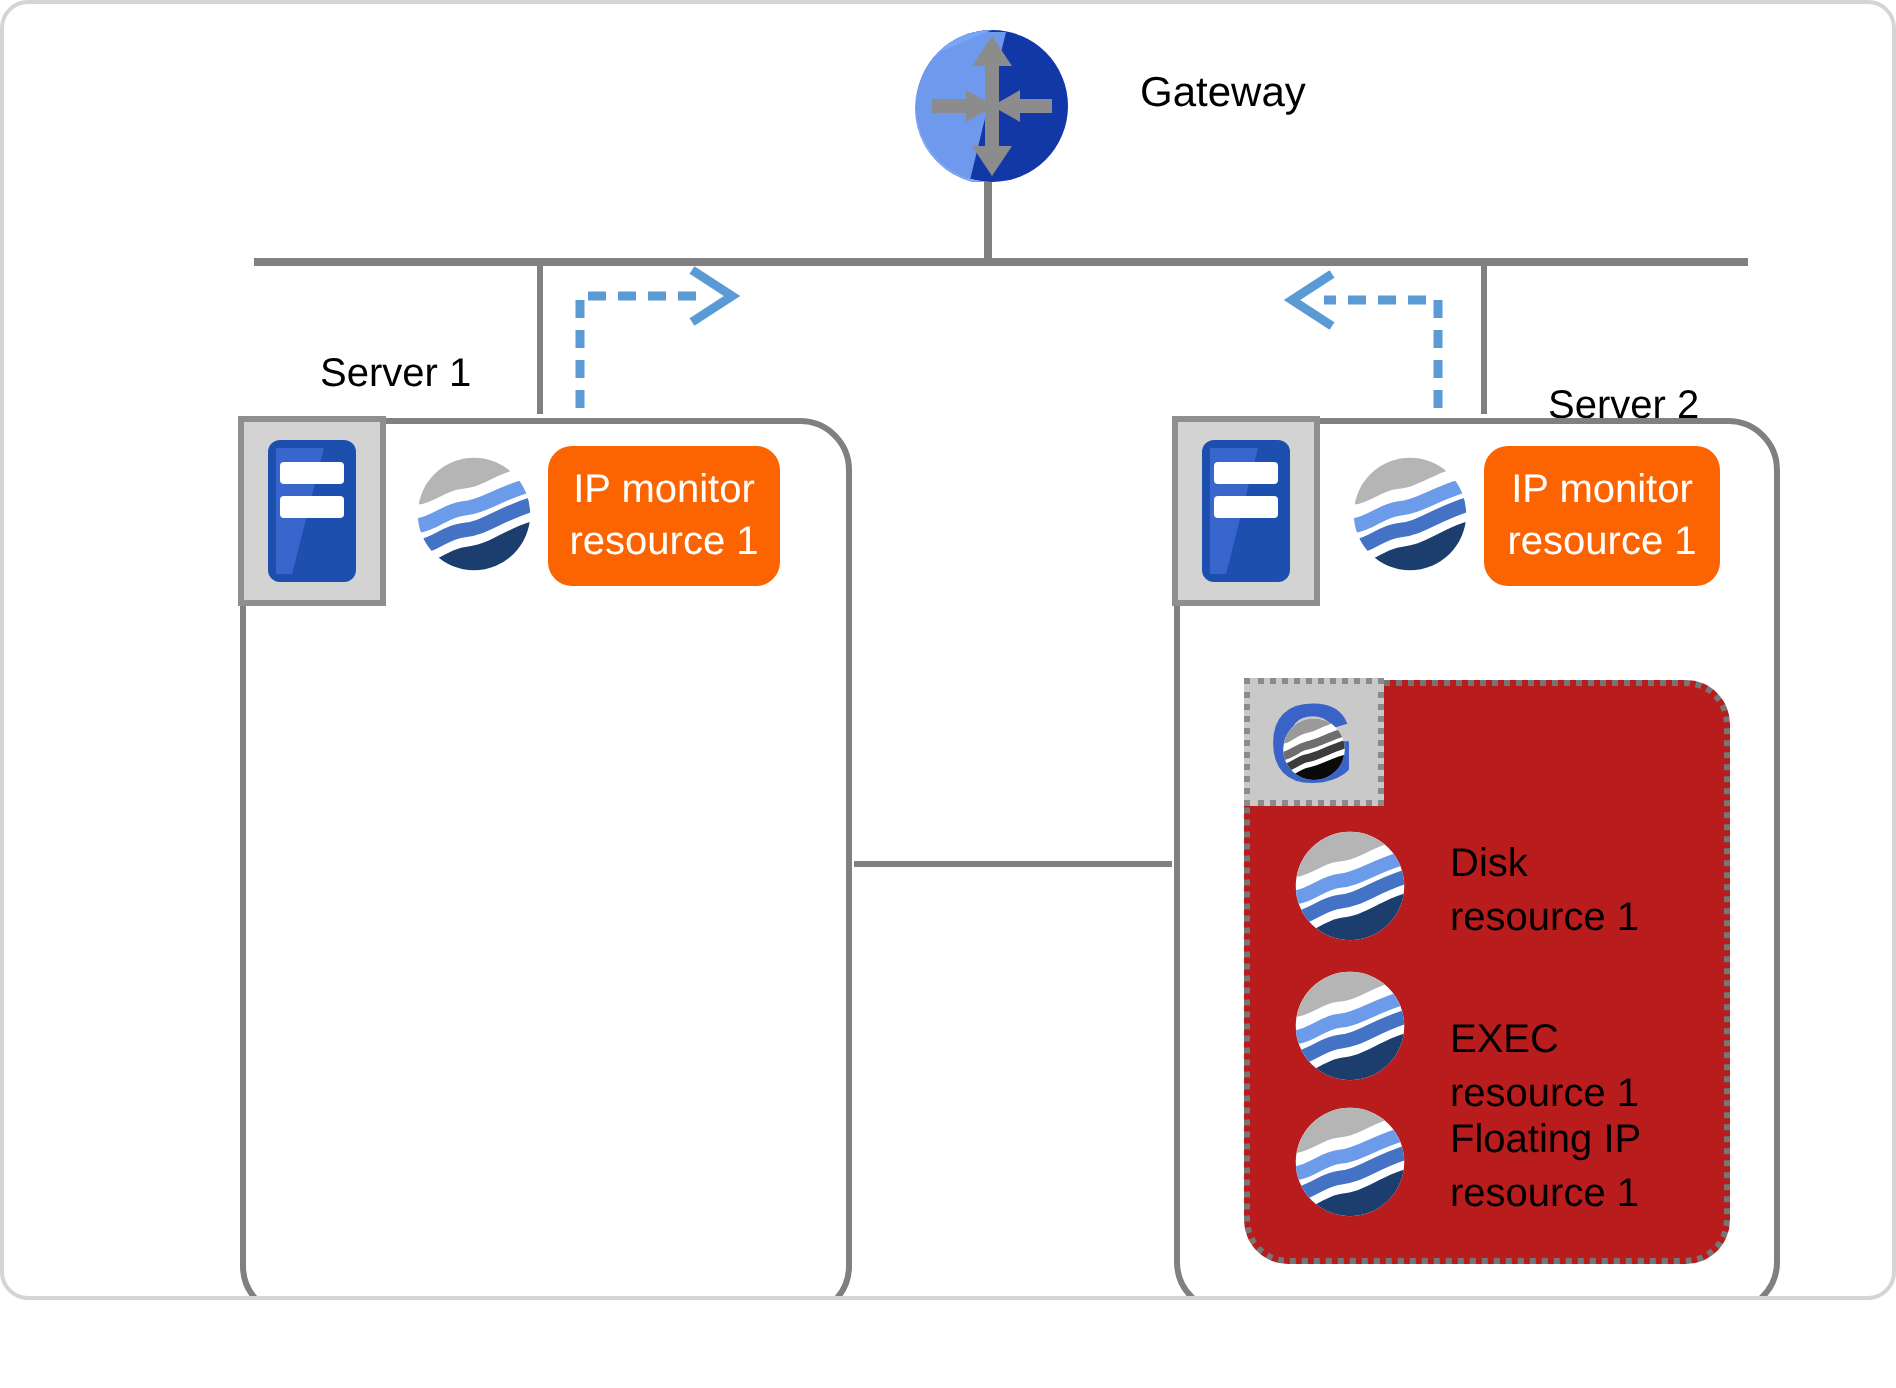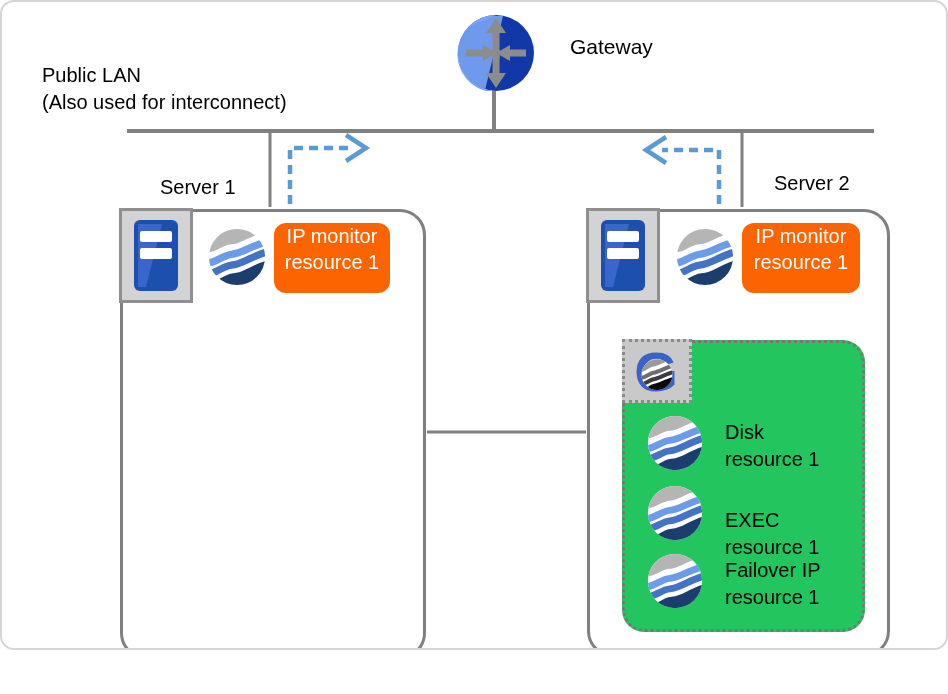--- a/index.html
+++ b/index.html
@@ -25,26 +25,26 @@
     box-sizing:border-box;
   }
   .badge{
     background:#fb6400;
     border-radius:12px;
     color:#ffffff;
     font-size:20px;
     line-height:26px;
     display:flex;
     flex-direction:column;
-    justify-content:flex-start;
+    justify-content:center;
     align-items:center;
     text-align:left;
   }
   .group-box{
-    background:#22c55e;
+    background:#b91c1c;
     border:3px dotted #767676;
     border-radius:22px;
     box-sizing:border-box;
   }
   .gicon-square{
     background:#c9c9c9;
     border:3px dotted #8a8a8a;
     box-sizing:border-box;
     display:flex;align-items:center;justify-content:center;
   }
@@ -117,27 +117,23 @@
       <rect x="36.5" y="36" width="7" height="28"></rect>
       <polygon points="40,75 30,60 50,60"></polygon>
       <rect x="10" y="36.5" width="20" height="7"></rect>
       <polygon points="41,40 27,32 27,48"></polygon>
       <rect x="51" y="36.5" width="19" height="7"></rect>
       <polygon points="40,40 54,32 54,48"></polygon>
     </g>
   </svg>
   <div class="abs lbl" style="left:568px;top:31px;font-size:21px">Gateway</div>
 
-  <div class="abs" style="left:40px;top:60px">
-    <div class="lbl">Public LAN</div>
-    <div class="lbl">(Also used for interconnect)</div>
-  </div>
 
   <div class="abs lbl" style="left:158px;top:172px">Server 1</div>
-  <div class="abs lbl" style="left:772px;top:168px">Server 2</div>
+  <div class="abs lbl" style="left:772px;top:188px">Server 2</div>
 
   <div class="abs server-box" style="left:118px;top:207px;width:306px;height:450px"></div>
 
   <div class="abs server-box" style="left:585px;top:207px;width:303px;height:448px"></div>
 
   <svg class="abs tower-square" style="left:117px;top:206px" width="74" height="95" viewBox="0 0 74 95">
     <rect x="1.5" y="1.5" width="71" height="92" fill="#d3d3d3" stroke="#8f8f8f" stroke-width="3"></rect>
     <rect x="15" y="12" width="44" height="71" rx="6" fill="#1d4fae"></rect>
     <path d="M19,79 V16 h24 L27,79 Z" fill="#3866cc"></path>
     <rect x="21" y="23" width="32" height="11" rx="2" fill="#ffffff"></rect>
@@ -184,21 +180,21 @@
     </svg>
     <div class="abs res-text" style="left:100px;top:164px">
       <div>EXEC</div>
       <div>resource 1</div>
     </div>
 
     <svg class="abs" style="left:22px;top:210px" width="56" height="56">
       <use href="#sym-wave-sphere" width="56" height="56"></use>
     </svg>
     <div class="abs res-text" style="left:100px;top:214px">
-      <div>Failover IP</div>
+      <div>Floating IP</div>
       <div>resource 1</div>
     </div>
   </div>
 
   <div class="abs gicon-square" style="left:620px;top:337px;width:70px;height:64px">
     <svg width="58" height="58" viewBox="0 0 64 64">
       <text x="31" y="54" font-family="Liberation Sans, sans-serif" font-size="62" font-weight="bold" fill="#3a63c8" text-anchor="middle">G</text>
       <use href="#sym-gray-sphere" width="64" height="64"></use>
     </svg>
   </div>

